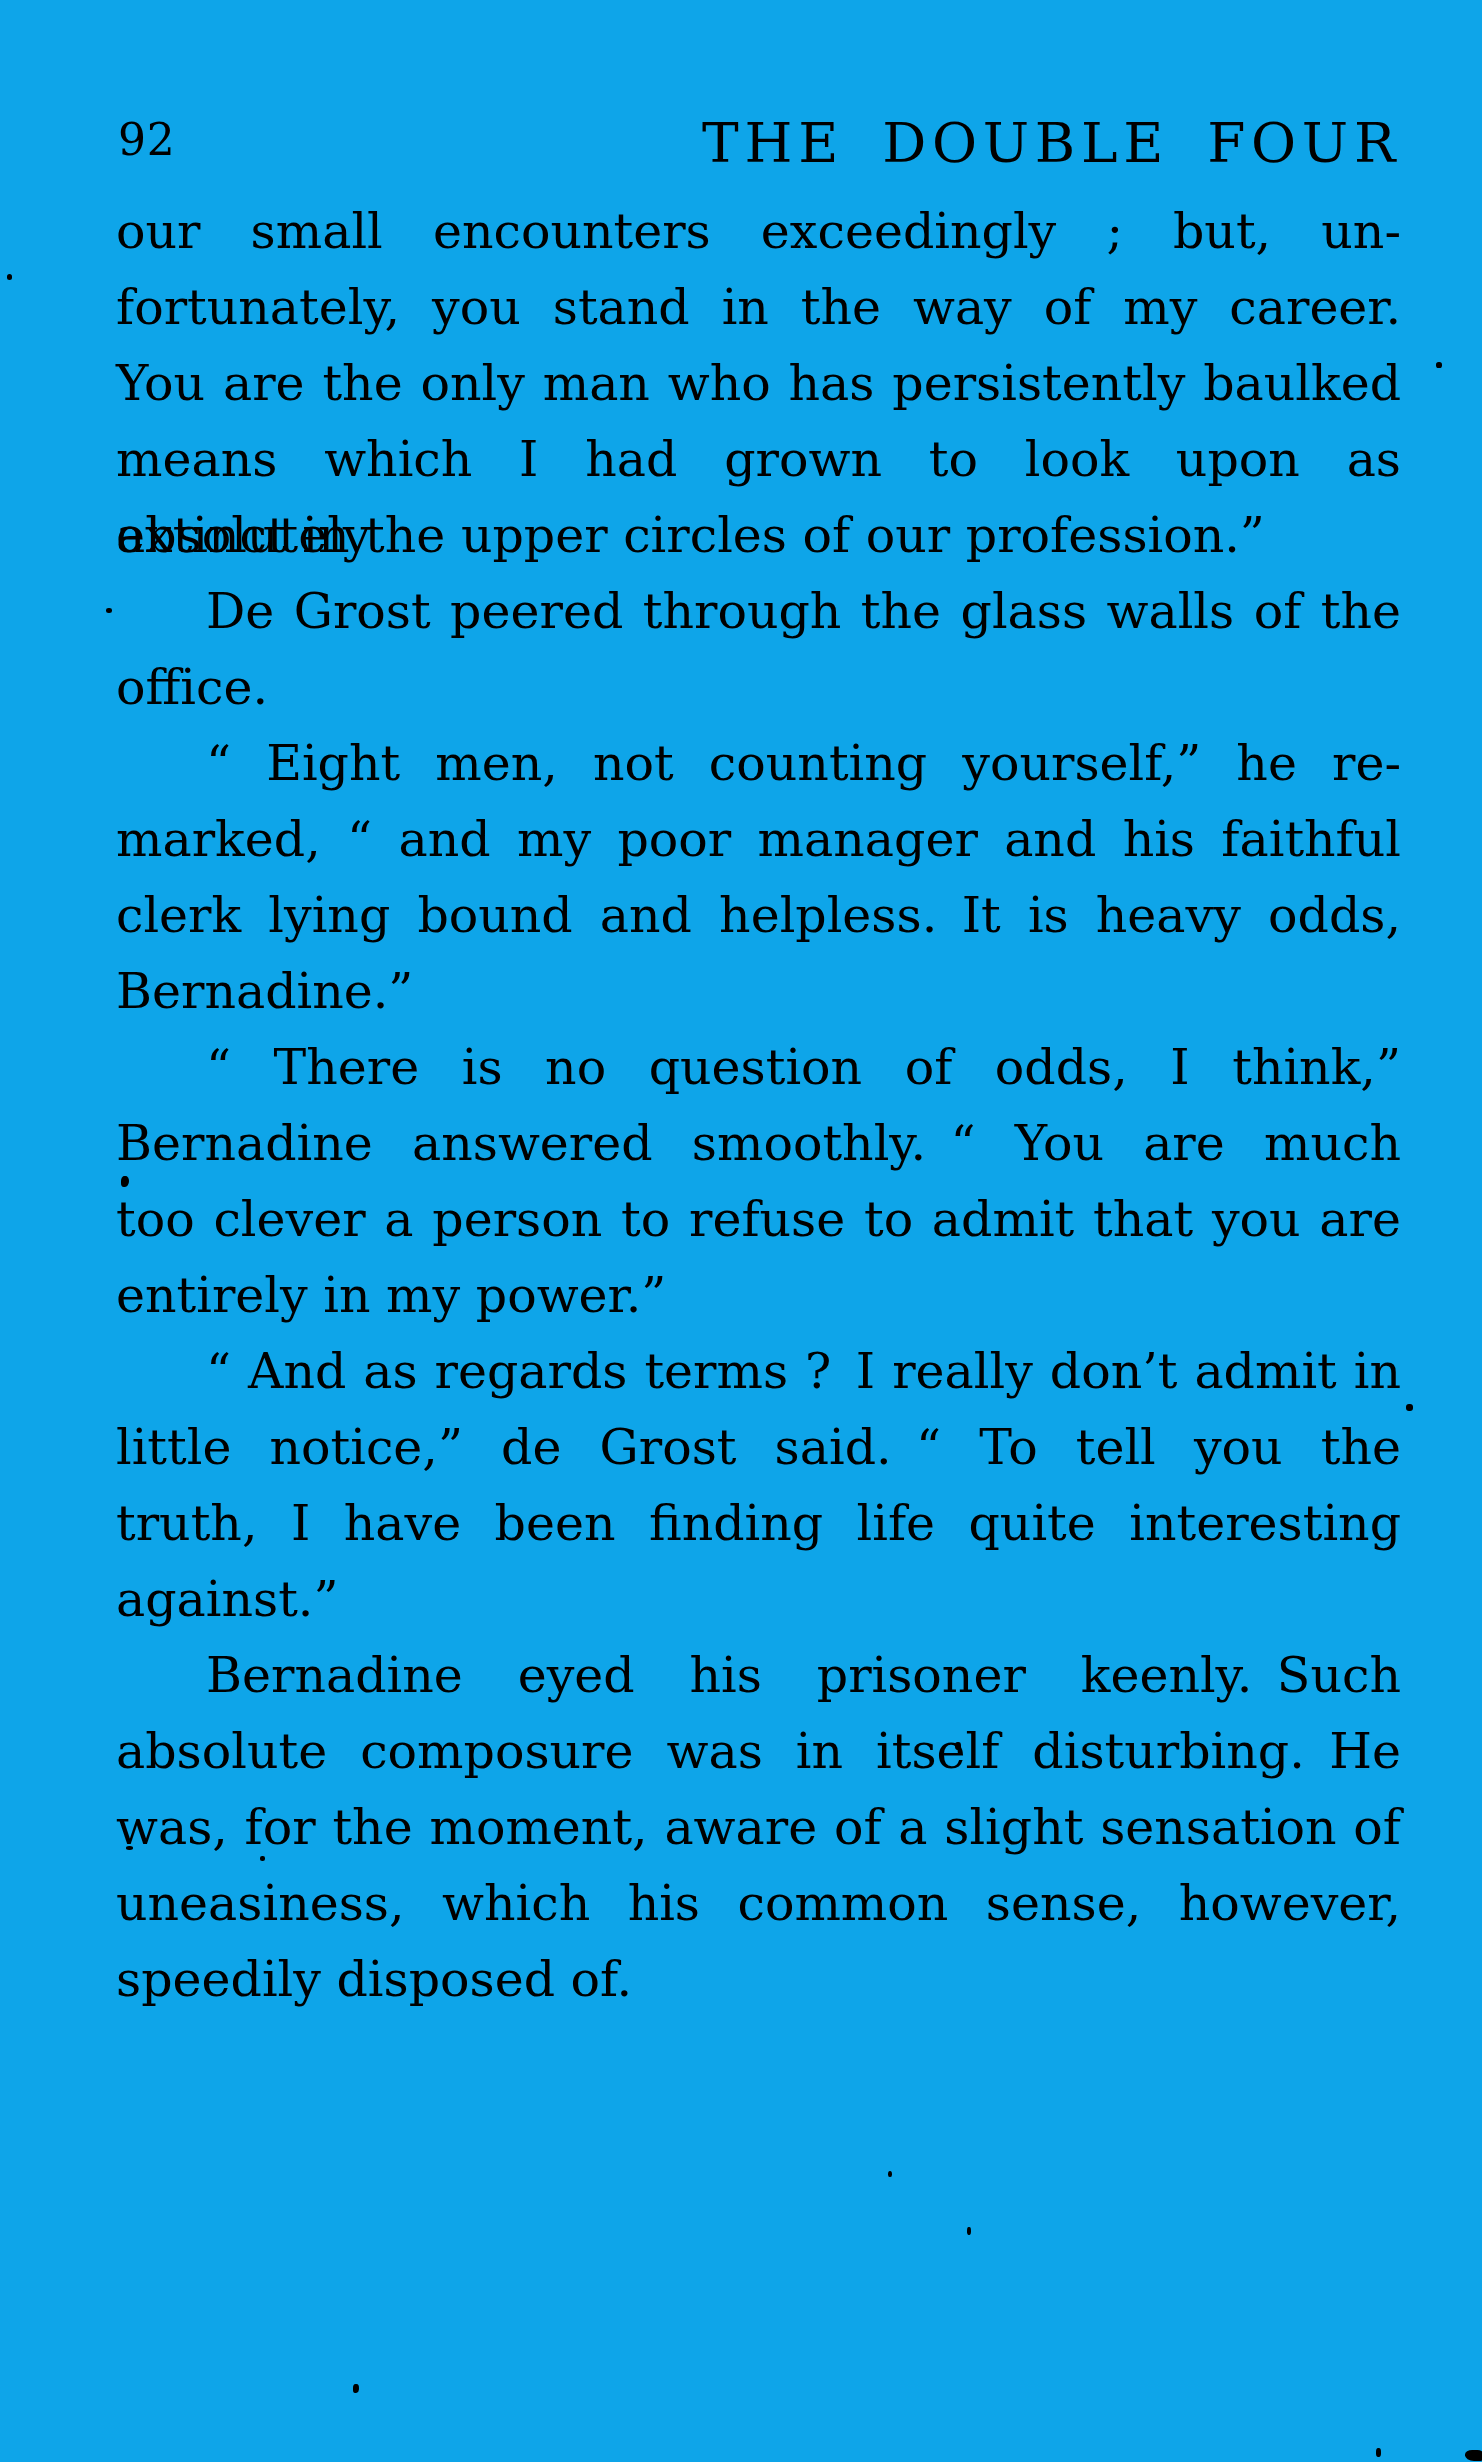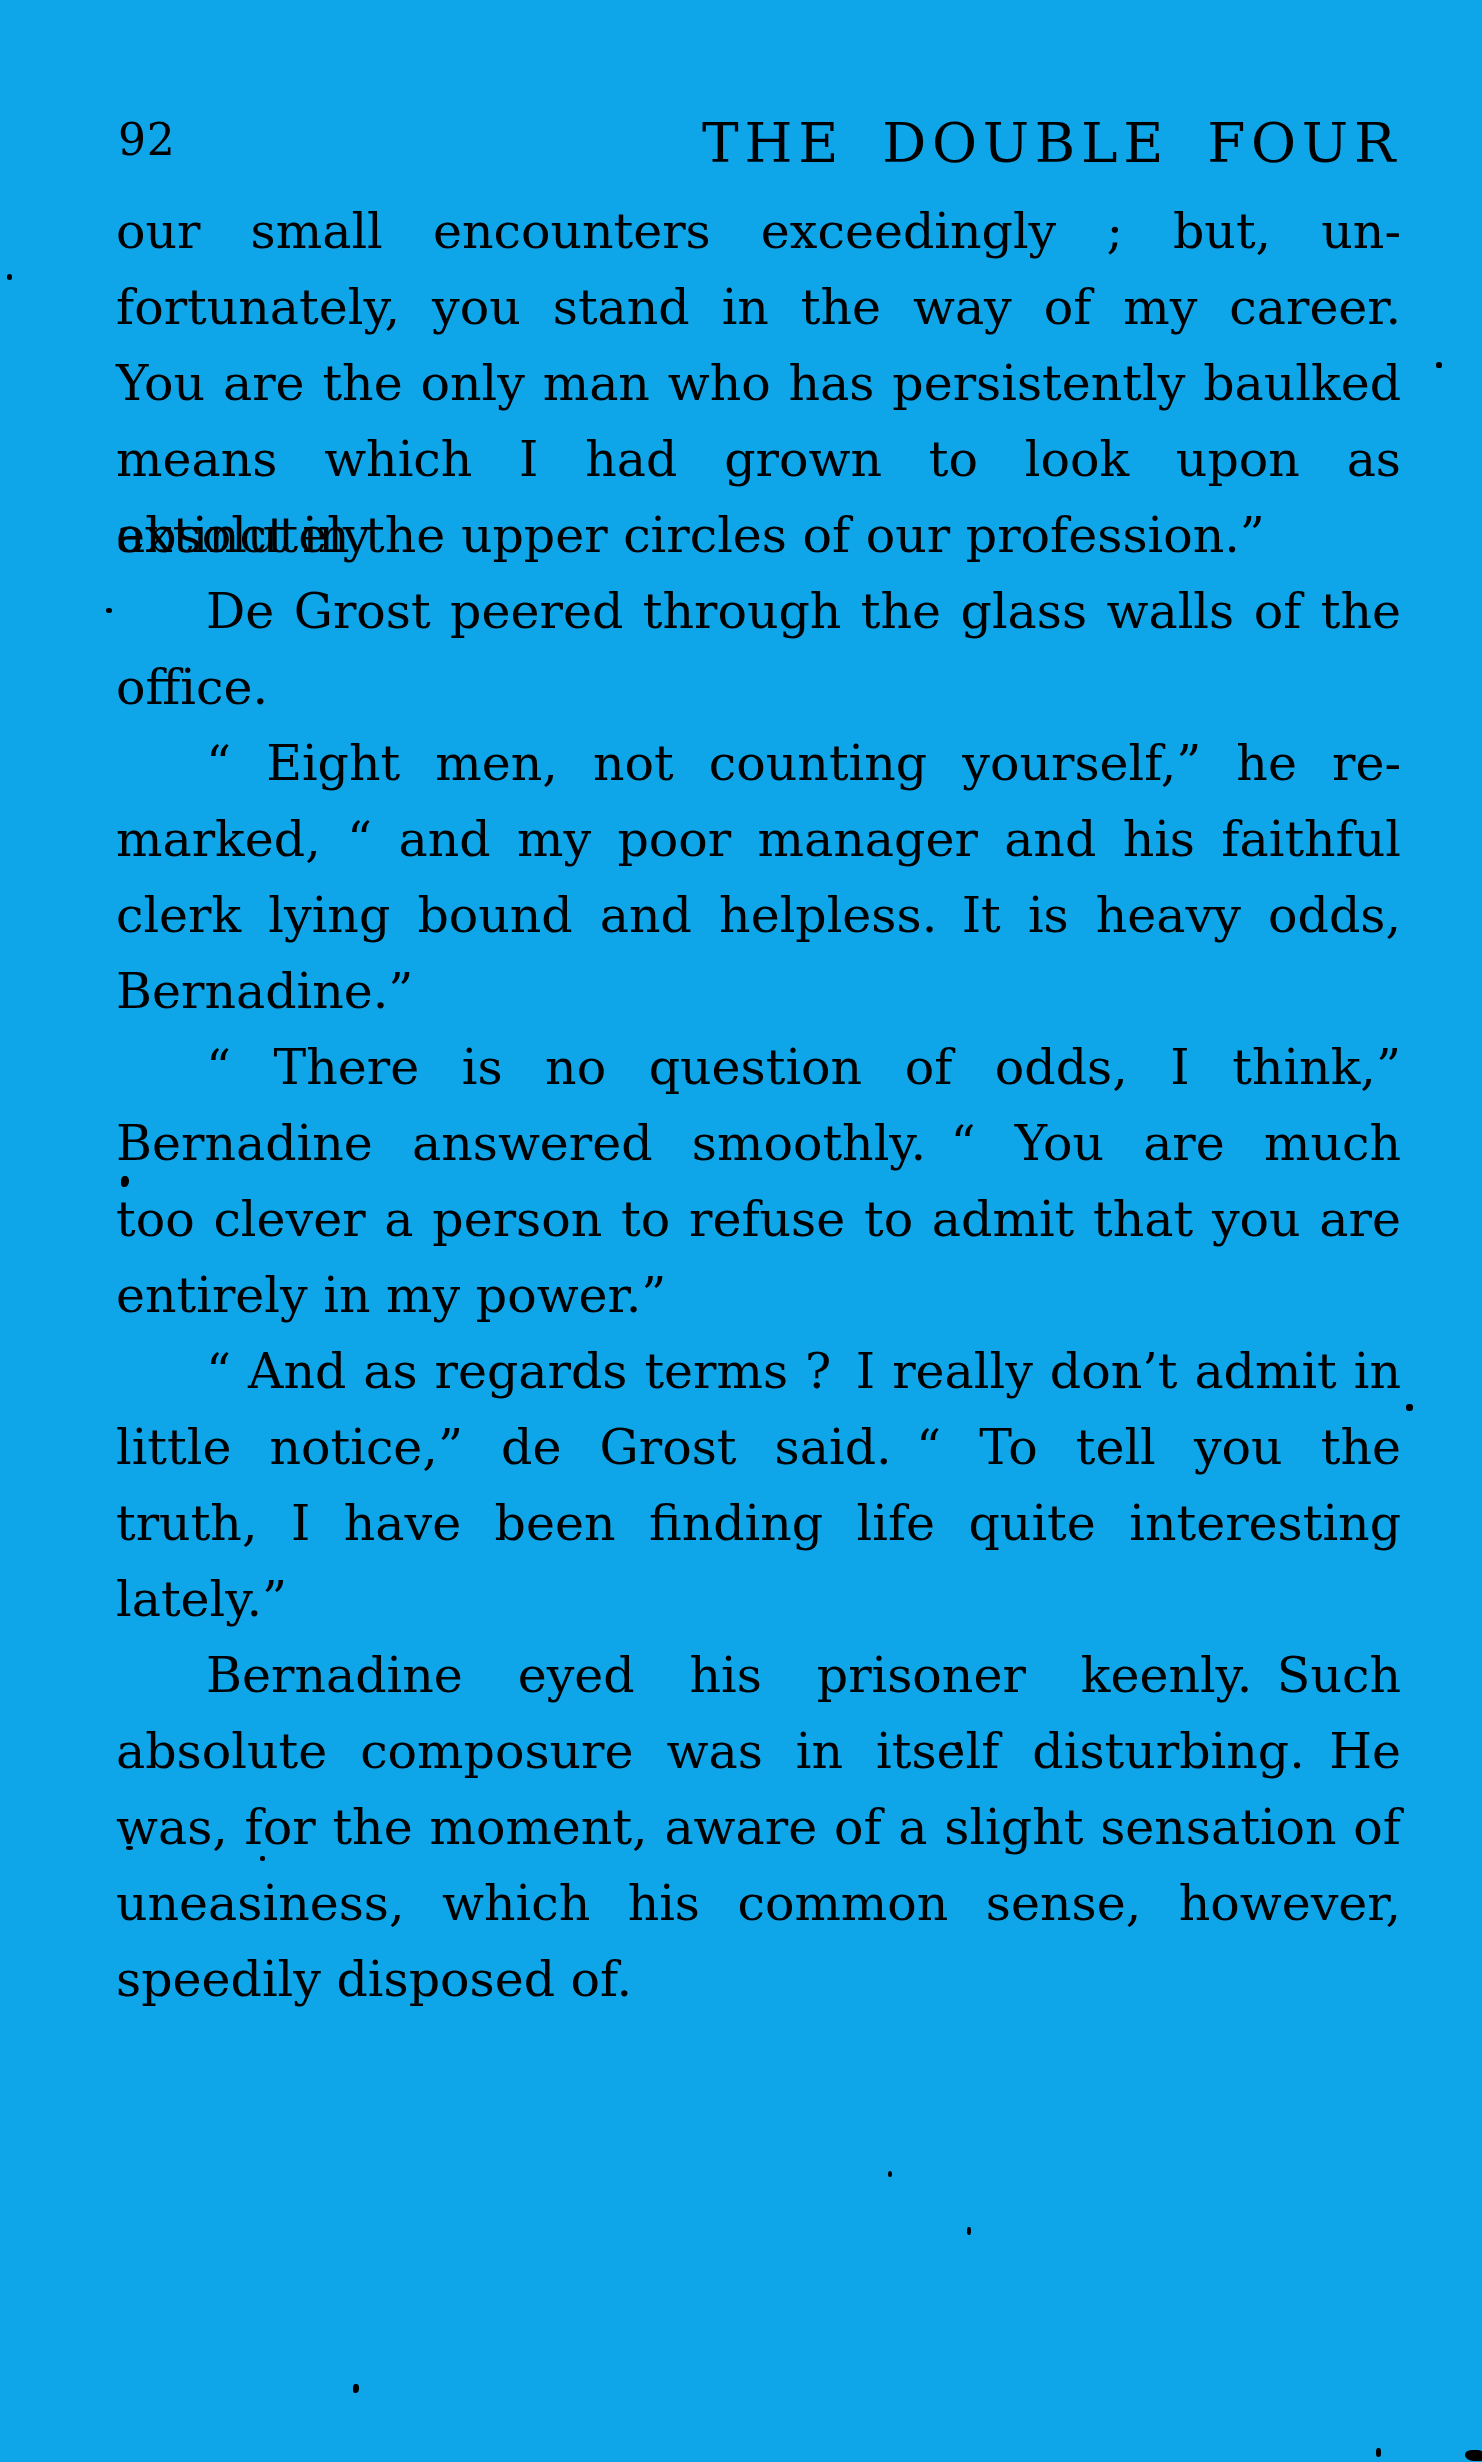--- a/index.html
+++ b/index.html
@@ -93,21 +93,21 @@
       <div class="line">marked, “ and my poor manager and his faithful</div>
       <div class="line">clerk lying bound and helpless. It is heavy odds,</div>
       <div class="line endp">Bernadine.”</div>
       <div class="line ind">“ There is no question of odds, I think,”</div>
       <div class="line">Bernadine answered smoothly. “ You are much</div>
       <div class="line">too clever a person to refuse to admit that you are</div>
       <div class="line endp">entirely in my power.”</div>
       <div class="line ind">“ And as regards terms ? I really don’t admit in</div>
       <div class="line">little notice,” de Grost said. “ To tell you the</div>
       <div class="line">truth, I have been finding life quite interesting</div>
-      <div class="line endp">lately.”</div>
+      <div class="line endp">against.”</div>
       <div class="line ind">Bernadine eyed his prisoner keenly. Such</div>
       <div class="line">absolute composure was in itself disturbing. He</div>
       <div class="line">was, for the moment, aware of a slight sensation of</div>
       <div class="line">uneasiness, which his common sense, however,</div>
       <div class="line endp">speedily disposed of.</div>
     </div>
 
   <div class="speck" style="left:6.6px;   top:274px;  width:5.7px;  height:5.7px;"></div>
   <div class="speck" style="left:1436px;top:362px;  width:5.7px;  height:5.7px;"></div>
   <div class="speck" style="left:106px; top:608px;  width:5.7px;  height:4.7px;"></div>

